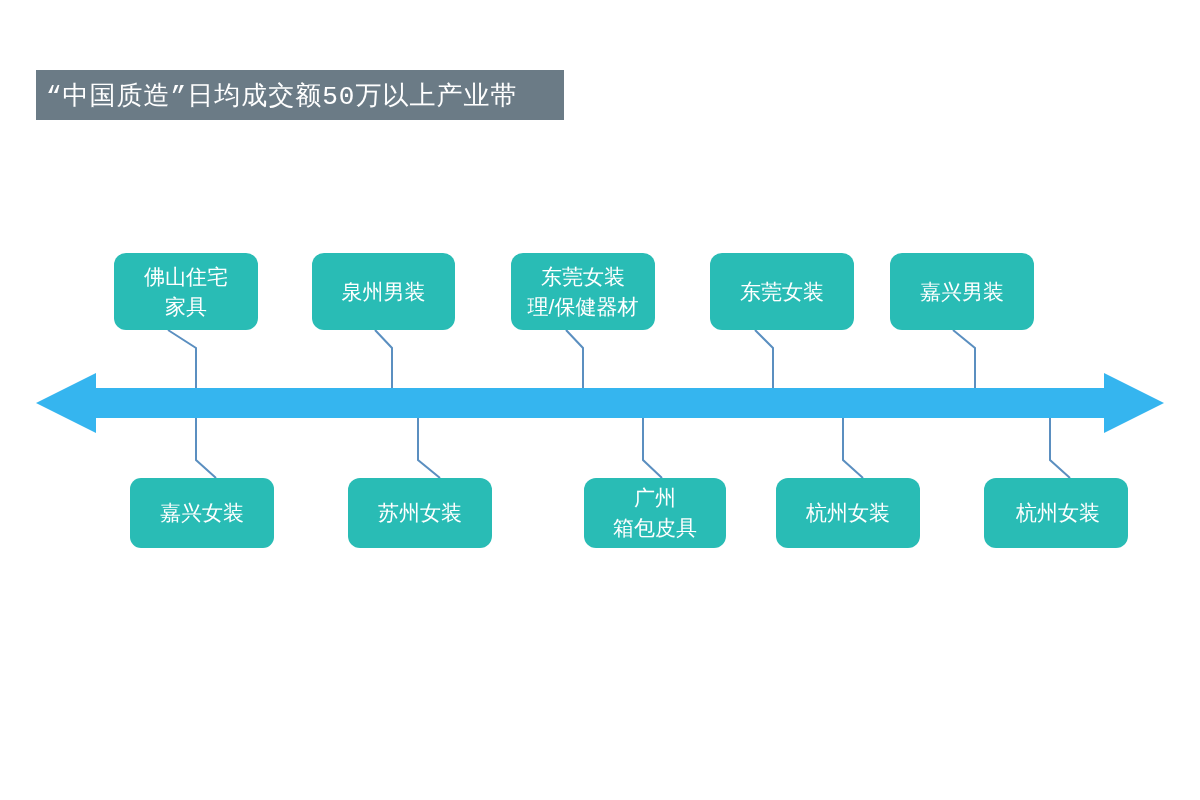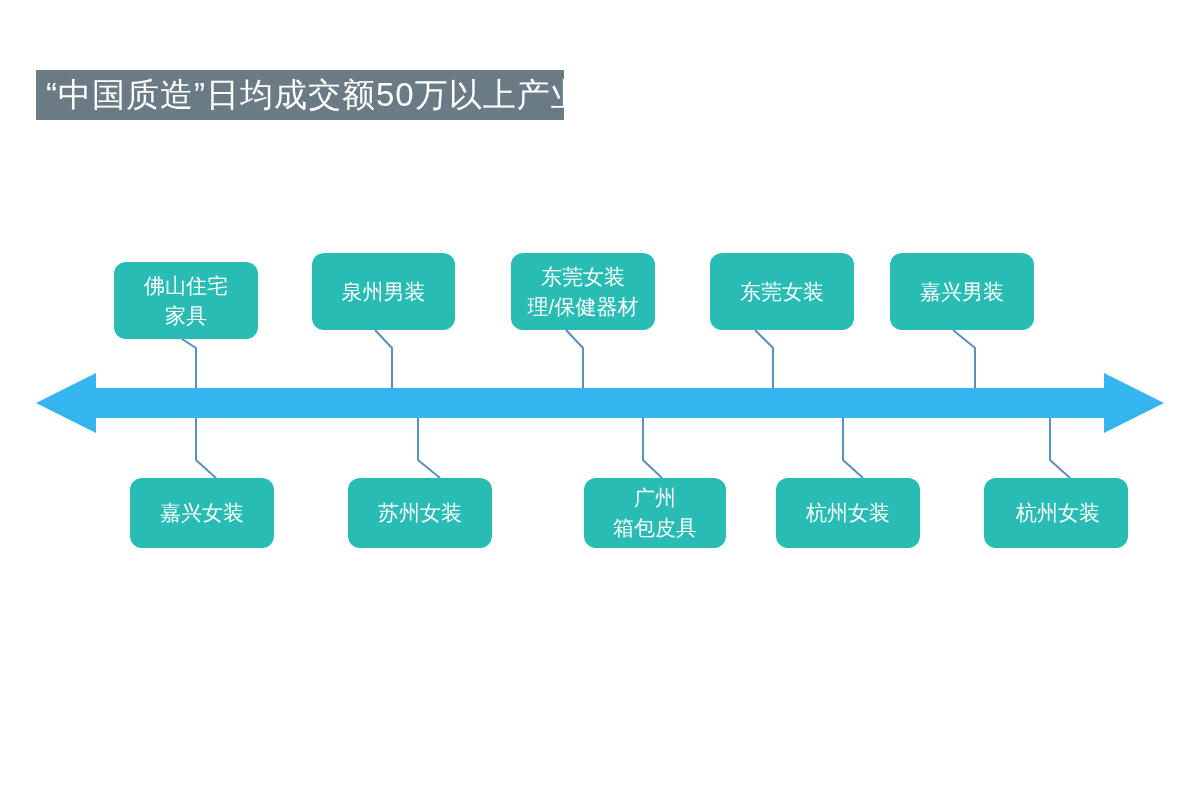--- a/index.html
+++ b/index.html
@@ -26,24 +26,25 @@
     width: 528px;
     height: 50px;
     background: #6b7b86;
     display: flex;
     align-items: center;
     box-sizing: border-box;
     padding-left: 10px;
   }
   .title-text {
     color: #ffffff;
-    font-size: 33px;
+    font-size: 26px;
     letter-spacing: 1px;
     white-space: nowrap;
     font-weight: 400;
+    font-family: Liberation Mono, monospace;
   }
   
   .arrow-layer {
     position: absolute;
     left: 0;
     top: 0;
     width: 1200px;
     height: 800px;
   }
   
@@ -85,40 +86,40 @@
         <polyline points="196,418 196,460 216,478" fill="none" stroke="#5b8fc0" stroke-width="2"></polyline>
         <polyline points="418,418 418,460 440,478" fill="none" stroke="#5b8fc0" stroke-width="2"></polyline>
         <polyline points="643,418 643,460 662,478" fill="none" stroke="#5b8fc0" stroke-width="2"></polyline>
         <polyline points="843,418 843,460 863,478" fill="none" stroke="#5b8fc0" stroke-width="2"></polyline>
         <polyline points="1050,418 1050,460 1070,478" fill="none" stroke="#5b8fc0" stroke-width="2"></polyline>
       </g>
     <polygon id="axis-arrow" points="36,403 96,373 96,388 1104,388 1104,373 1164,403 1104,433 1104,418 96,418 96,433" fill="#35b5ef"></polygon>
   </svg>
 
   <div id="nodes-top">
-      <div class="node" style="left: 114px; top: 253px; width: 144px; height: 77px; background: rgb(41, 188, 181); margin-top: 9px;">
+      <div class="node" style="left: 114px; top: 253px; width: 144px; height: 77px; background: rgb(41, 188, 181);">
         <span class="node-label">佛山住宅
 家具</span>
       </div>
       <div class="node" style="left: 312px; top: 253px; width: 143px; height: 77px; background: rgb(41, 188, 181);">
         <span class="node-label">泉州男装</span>
       </div>
       <div class="node" style="left: 511px; top: 253px; width: 144px; height: 77px; background: rgb(41, 188, 181);">
         <span class="node-label">东莞女装
 理/保健器材</span>
       </div>
       <div class="node" style="left: 692px; top: 253px; width: 144px; height: 77px; background: rgb(41, 188, 181); margin-left: 18px;">
         <span class="node-label">东莞女装</span>
       </div>
       <div class="node" style="left: 890px; top: 253px; width: 144px; height: 77px; background: rgb(41, 188, 181);">
         <span class="node-label">嘉兴男装</span>
       </div>
     </div>
   <div id="nodes-bottom">
-      <div class="node" style="left: 130px; top: 478px; width: 144px; height: 70px; background: rgb(41, 188, 181);">
+      <div class="node" style="left: 130px; top: 478px; width: 144px; height: 70px; background: rgb(41, 188, 181); border-radius: 11px;">
         <span class="node-label">嘉兴女装</span>
       </div>
       <div class="node" style="left: 348px; top: 478px; width: 144px; height: 70px; background: rgb(41, 188, 181); justify-content: center;">
         <span class="node-label">苏州女装</span>
       </div>
       <div class="node" style="left: 584px; top: 478px; width: 142px; height: 70px; background: rgb(41, 188, 181);">
         <span class="node-label">广州
 箱包皮具</span>
       </div>
       <div class="node" style="left: 776px; top: 478px; width: 144px; height: 70px; background: rgb(41, 188, 181);">

